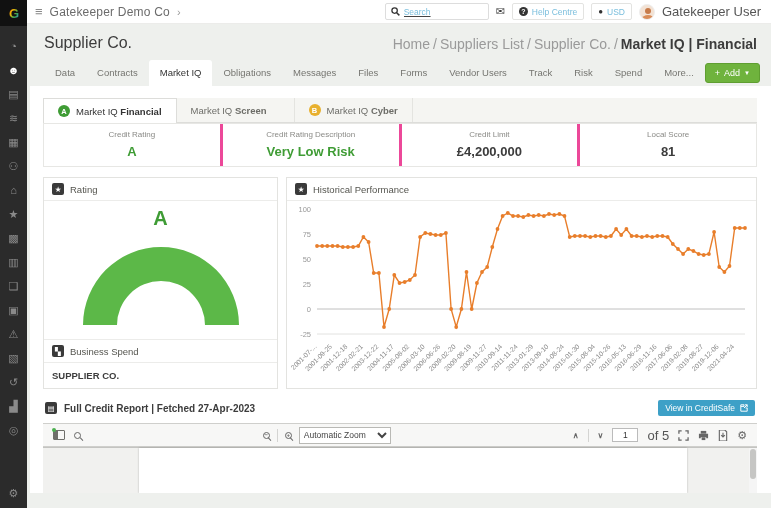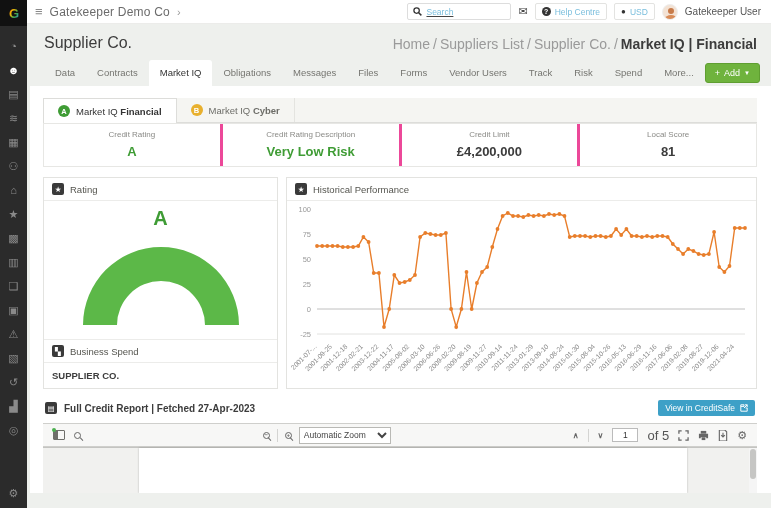--- a/index.html
+++ b/index.html
@@ -26,21 +26,21 @@
   .search { margin-left:auto; display:flex; align-items:center; border:1px solid #ddd; border-radius:2px; height:17px; width:104px; padding:0 5px; gap:4px; background:#fff; }
   .search input { border:none; outline:none; width:70px; font-size:8.5px; color:#444; font-family:"Liberation Sans",sans-serif;text-decoration:underline; }
   .search input::placeholder { color:#79bedd; }
   .mail { color:#3a3a3a; font-size:11px; cursor:pointer; }
   .pill { display:flex; align-items:center; gap:4px; border:1px solid #e3e3e1; border-radius:2px; height:17px; padding:0 6px; font-size:8.5px; color:#79bedd; cursor:pointer; background:#fff; }
   .qcircle { width:9px; height:9px; border-radius:50%; background:#333; color:#fff; font-size:7px; display:flex; align-items:center; justify-content:center; font-weight:bold; }
   .coins { color:#333; font-size:8px; }
   .avatar { width:16px; height:16px; border-radius:50%; background:#f3e2d4; position:relative; overflow:hidden; border:1px solid #eee; }
   .avatar:before { content:""; position:absolute; left:5px; top:3px; width:6px; height:6px; border-radius:50%; background:#c77b4a; }
   .avatar:after { content:""; position:absolute; left:2px; top:10px; width:12px; height:8px; border-radius:50% 50% 0 0; background:#d98c58; }
-  .username { font-size:10px; color:#555; }
+  .username { font-size:13px; color:#555; }
 
   
   .pagehead { display:flex; align-items:flex-end; justify-content:space-between; padding:10px 14px 8px 17px; }
   .pagetitle { font-size:16px; color:#3c3c3c; }
   .breadcrumb { font-size:14px; color:#9a9a9a; }
   .breadcrumb b { color:#3c3c3c; }
   .breadcrumb .sep { margin:0 3px; }
 
   
   .tabbar { display:flex; align-items:flex-end; padding:0 12px 0 17px; height:26px; }
@@ -203,20 +203,23 @@
           <span class="caret">▼</span>
         </button>
       </div>
 
       <div class="card">
 
         <div class="subtabs" id="subtab-bar">
             <div class="subtab active">
               <span class="badge" style="background: rgb(63, 156, 53);">A</span>
               <span>Market IQ <b>Financial</b></span>
+            </div>
+            <div class="subtab">
+              <span>Market IQ <b>Screen</b></span>
             </div>
             <div class="subtab">
               <span class="badge" style="background: rgb(232, 176, 46);">B</span>
               <span>Market IQ <b>Cyber</b></span>
             </div>
           </div>
 
         <div class="metrics" id="metrics-row">
             <div class="metric">
               <div class="lbl">Credit Rating</div>

